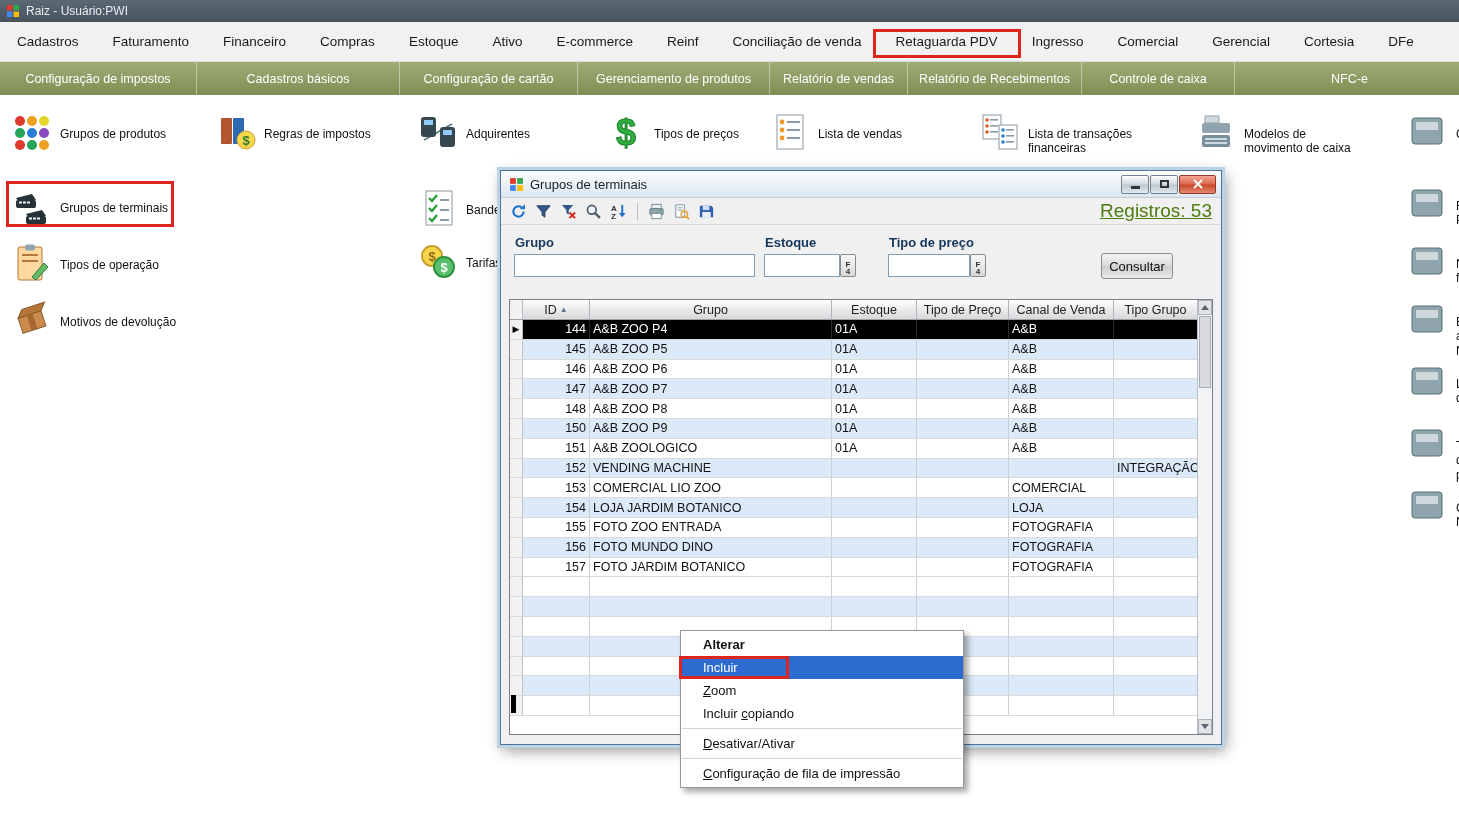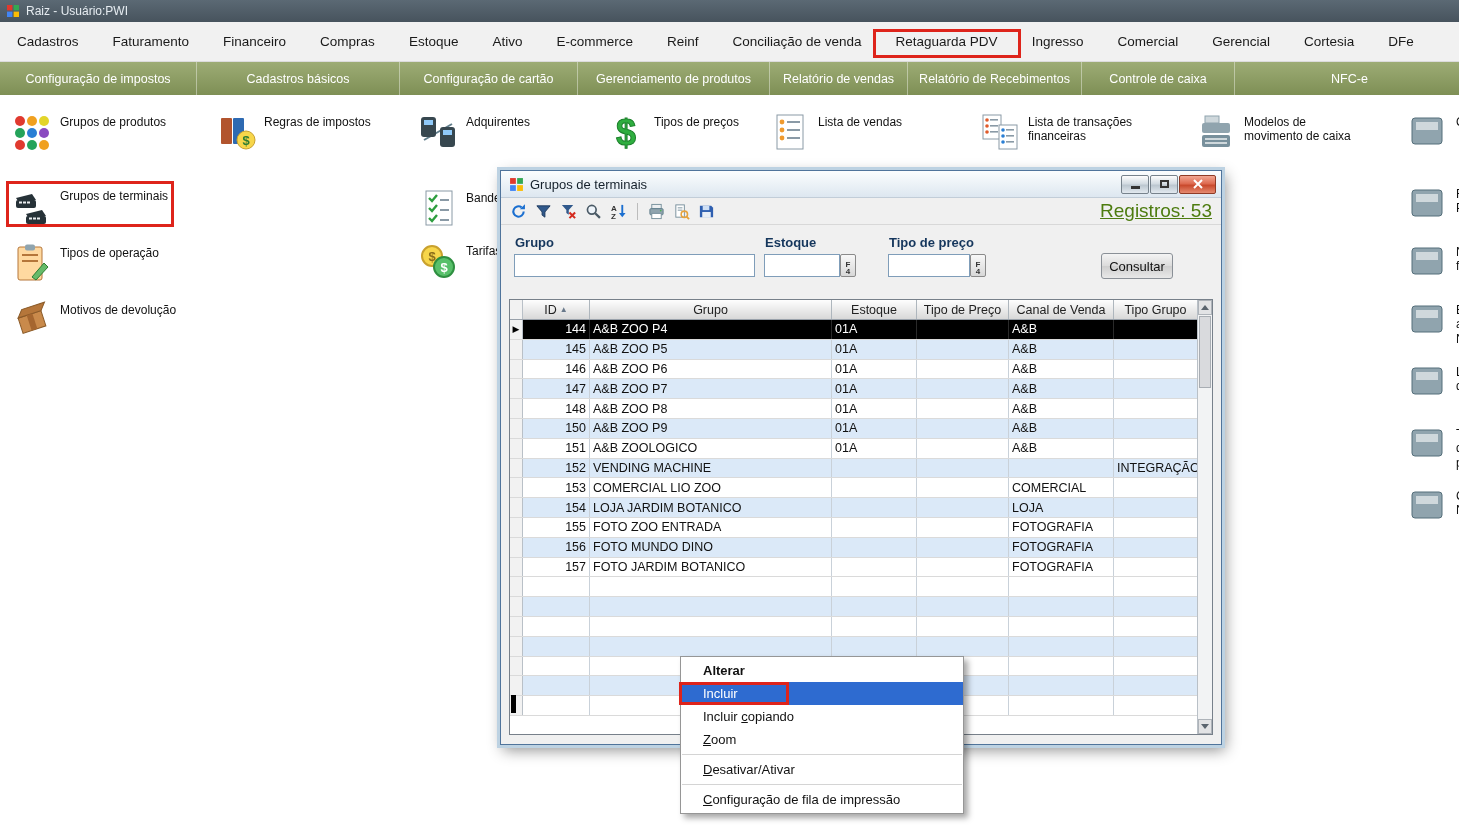--- a/index.html
+++ b/index.html
@@ -12,21 +12,21 @@
 .app-icon,.dlg-icon{display:inline-flex;flex:none}
 .menubar{height:40px;background:#f1f1f1;border-bottom:1px solid #dcdcdc;display:flex;align-items:stretch}
 .menu-item{position:relative;display:flex;align-items:center;padding:0 17px;font-size:13.5px;color:#1a1a1a;cursor:default;white-space:nowrap}
 .submenu{height:33px;display:flex;background:linear-gradient(#9dac75,#7e8f55);color:#fff}
 .submenu-item{display:flex;align-items:center;justify-content:center;font-size:12.5px;border-right:1px solid rgba(255,255,255,.4);white-space:nowrap;flex:none;cursor:default}
 
 
 .desktop{position:absolute;left:0;top:95px;right:0;bottom:0;background:#fff}
 .shortcut{position:absolute;display:flex;gap:8px;align-items:flex-start;cursor:default}
 .sc-icon{width:40px;height:40px;flex:none;display:block}
-.sc-label{font-size:12px;line-height:1.2;max-width:118px;margin-top:3px;white-space:pre-line;color:#111}
+.sc-label{font-size:12px;line-height:1.2;max-width:118px;margin-top:15px;white-space:pre-line;color:#111}
 
 
 .dialog{position:absolute;left:500px;top:170px;width:722px;height:575px;background:#f0f0f0;border:1px solid #50749b;box-shadow:0 0 0 3px #bdd2e2,3px 5px 14px rgba(0,0,0,.45);z-index:10}
 .dlg-titlebar{height:27px;display:flex;align-items:center;gap:6px;padding:0 5px 0 8px;background:linear-gradient(#fbfdfe,#dde7f0);border-bottom:1px solid #c2cdd8;font-size:13px;color:#15202b}
 .winbtns{margin-left:auto;display:flex;gap:1px}
 .winbtn{width:28px;height:19px;border:1px solid #77828c;border-radius:2px;background:linear-gradient(#fefefe,#d3dbe2 45%,#bcc7d0 55%,#e2e9ef);display:flex;align-items:center;justify-content:center;cursor:default}
 .winbtn.close{width:37px;background:linear-gradient(#f2a793,#dd6a50 45%,#c94a2d 55%,#e58a70);border-color:#8f3b26}
 .g-min{width:9px;height:3px;background:#333;margin-top:7px}
 .g-max{width:9px;height:8px;border:2px solid #333}
 .dlg-toolbar{height:27px;display:flex;align-items:center;padding:0 9px;border-bottom:1px solid #d8d8d8}
@@ -55,21 +55,21 @@
 .c-id{justify-content:flex-end}
 .grid-scrollbar{position:absolute;top:0;right:0;bottom:0;width:15px;background:#f2f3f4;border-left:1px solid #b9c0c7}
 .sb-btn{position:absolute;left:0;right:0;height:15px;background:#e2e3e5;border:1px solid #aeb3b9;display:flex;align-items:center;justify-content:center}
 .sb-btn.up{top:0}.sb-btn.down{bottom:0}
 .tri-up{width:0;height:0;border-left:4px solid transparent;border-right:4px solid transparent;border-bottom:5px solid #5a646e}
 .tri-down{width:0;height:0;border-left:4px solid transparent;border-right:4px solid transparent;border-top:5px solid #5a646e}
 .sb-thumb{position:absolute;left:1px;right:1px;top:16px;height:72px;background:#d9dadd;border:1px solid #a8adb3}
 .caret-mark{position:absolute;left:1px;bottom:21px;width:5px;height:18px;background:#000}
 
 
-.context-menu{position:absolute;left:680px;top:656px;width:284px;padding:2px 0;background:#fff;border:1px solid #969696;box-shadow:4px 4px 6px rgba(0,0,0,.35);z-index:20;font-size:13px}
+.context-menu{position:absolute;left:680px;top:630px;width:284px;padding:2px 0;background:#fff;border:1px solid #969696;box-shadow:4px 4px 6px rgba(0,0,0,.35);z-index:20;font-size:13px}
 .cm-item{position:relative;height:23px;display:flex;align-items:center;padding-left:22px;color:#111;cursor:default}
 .cm-item.bold{font-weight:bold}
 .cm-item.selected{background:#2e6bd0;color:#fff}
 .cm-sep{height:1px;background:#d4d4d4;margin:3px 1px}
 
 
 .red-ring{position:absolute;border:3px solid #de241b;pointer-events:none;z-index:60}
 .ring-menu{top:7px;bottom:3px;left:-6px;right:-6px}
 .ring-shortcut{left:-6px;top:-5px;width:168px;height:46px}
 .ring-menu-item{left:-2px;top:0;width:110px;height:23px}
@@ -675,24 +675,24 @@
 
   <div class="context-menu" id="context-menu">
       <div class="cm-item bold">
         <span>Alterar</span>
       </div>
       <div class="cm-item selected">
         <span>Incluir</span>
         <span class="red-ring ring-menu-item"></span>
       </div>
       <div class="cm-item">
+        <span><u>Z</u>oom</span>
+      </div>
+      <div class="cm-item">
         <span>Incluir <u>c</u>opiando</span>
-      </div>
-      <div class="cm-item">
-        <span><u>Z</u>oom</span>
       </div>
       <div class="cm-sep"></div>
       <div class="cm-item">
         <span><u>D</u>esativar/Ativar</span>
       </div>
       <div class="cm-sep"></div>
       <div class="cm-item">
         <span><u>C</u>onfiguração de fila de impressão</span>
       </div>
     </div>

